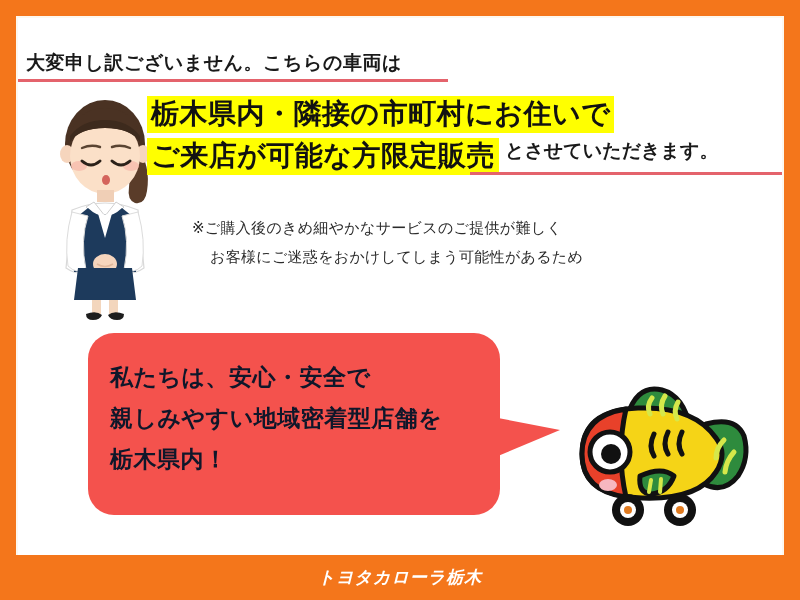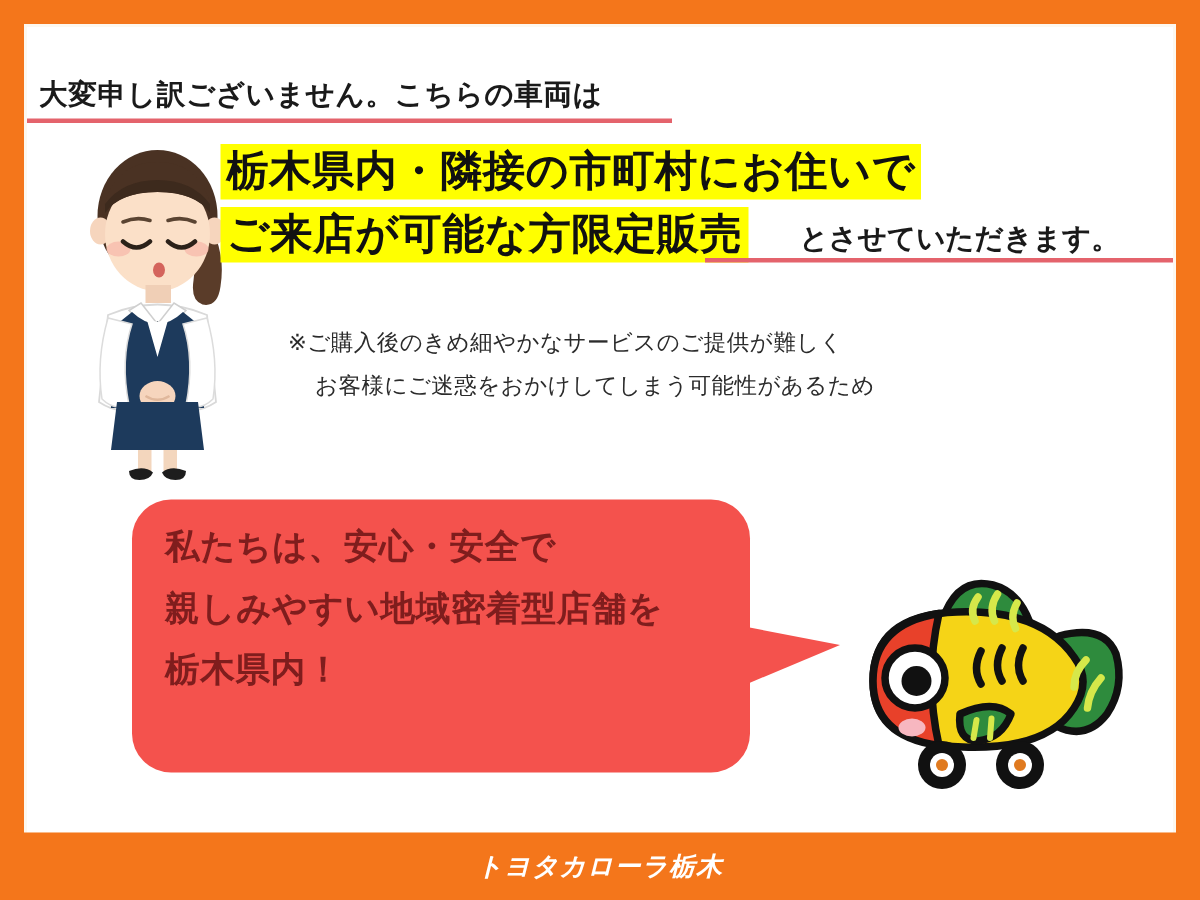--- a/index.html
+++ b/index.html
@@ -94,41 +94,40 @@
 
   
   .headline-block {
     position: absolute;
     left: 147px;
     top: 96px;
     width: 640px;
   }
   .hl-row {
     display: flex;
-    align-items: flex-end;
+    align-items: flex-start;
     margin-bottom: 5px;
   }
   .hl-mark {
     background: #ffff00;
     font-size: 28px;
     font-weight: bold;
     color: #111111;
     line-height: 1.32;
     padding: 0 4px;
     white-space: nowrap;
     letter-spacing: 0.5px;
   }
   .hl-tail {
     font-size: 19px;
     font-weight: bold;
     color: #1a1a1a;
     white-space: nowrap;
-    padding-left: 20px;
+    padding-left: 6px;
     padding-bottom: 3px;
-    margin-left: 14px;
   }
   .headline-rule {
     position: absolute;
     left: 470px;
     top: 172px;
     width: 312px;
     height: 3px;
     background: #e4636c;
   }
 
@@ -162,23 +161,23 @@
     top: 418px;
     width: 0;
     height: 0;
     border-top: 12px solid transparent;
     border-bottom: 26px solid transparent;
     border-left: 62px solid #f4524d;
   }
   .bubble-text {
     position: absolute;
     left: 110px;
-    top: 345px;
+    top: 357px;
     width: 380px;
-    color: #7f1d1d;
+    color: #0f172a;
     font-size: 23px;
     font-weight: bold;
     line-height: 1.78;
     letter-spacing: 0.5px;
   }
   .bubble-text div { white-space: nowrap; }
 
   
   .fish {
     position: absolute;

